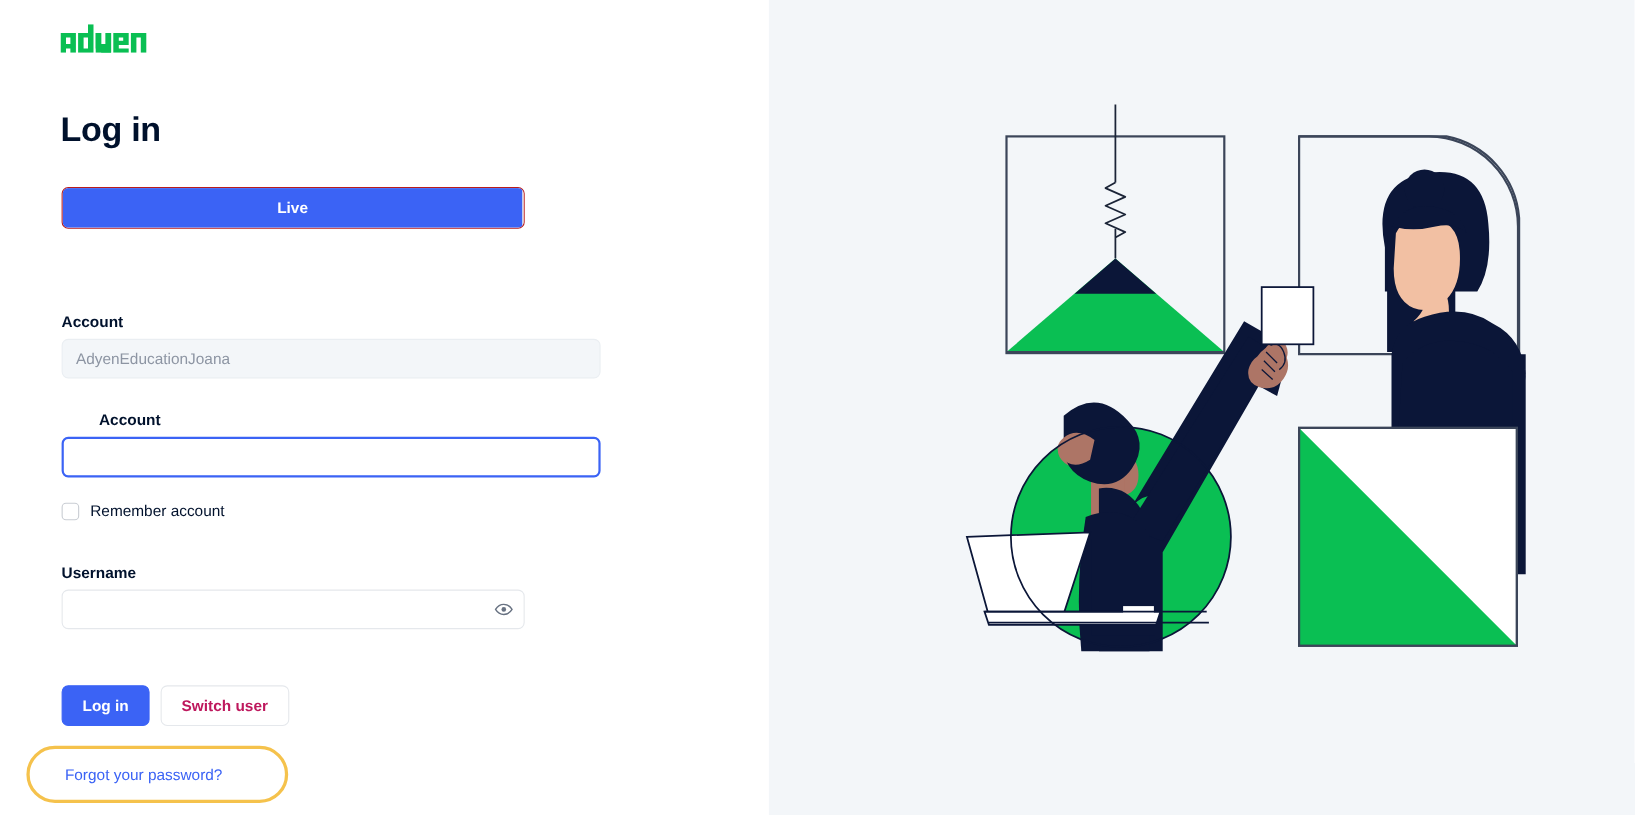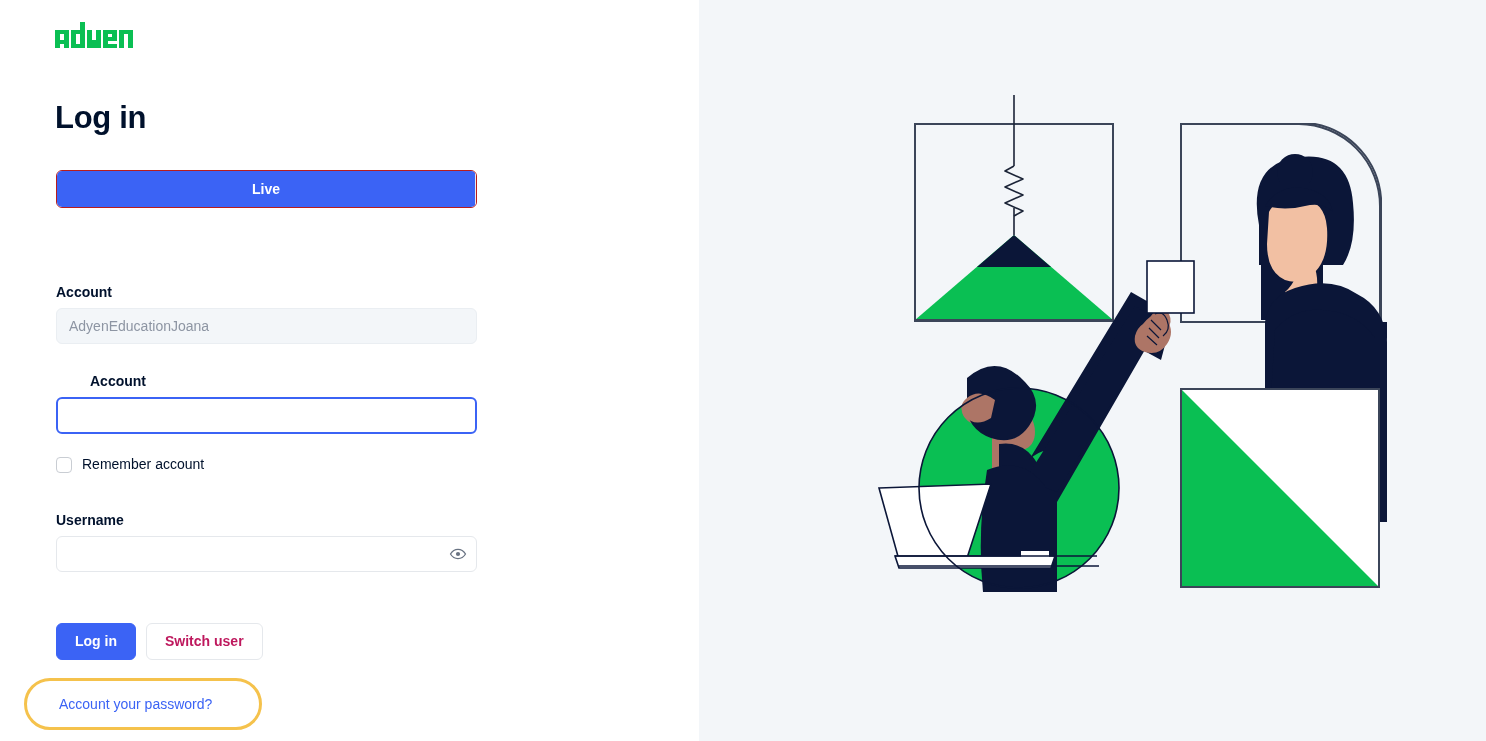--- a/index.html
+++ b/index.html
@@ -92,21 +92,21 @@
     color: #00112C;
     line-height: 18px;
   }
   .label-username { top: 283px; }
   .label-account  { top: 372px; margin-left: 34px; }
   .label-password { top: 511px; }
 
   .input-box {
     position: absolute;
     left: 56px;
-    width: 421px;
+    width: 490px;
     height: 36px;
     border-radius: 6px;
     border: 1px solid #E5E8EC;
     background: #ffffff;
     font-family: "Liberation Sans", sans-serif;
     font-size: 14px;
     color: #00112C;
     padding: 0 12px;
     outline: none;
   }
@@ -293,21 +293,21 @@
         </svg>
       </button>
     </div>
 
     <div class="btn-row">
       <button class="btn btn-primary">Log in</button>
       <button class="btn btn-secondary">Switch user</button>
     </div>
 
     <div class="forgot-wrap">
-      <a class="forgot-link" href="#">Account your password?</a>
+      <a class="forgot-link" href="#">Forgot your password?</a>
     </div>
 
   </div>
 
   <div class="right-panel">
     <svg class="illustration" viewBox="0 0 787 741">
 
       <rect x="0" y="0" width="787" height="741" fill="#F3F6F9"></rect>
 
       <rect x="216" y="124" width="198" height="197" fill="none" stroke="#3B4559" stroke-width="2"></rect>

